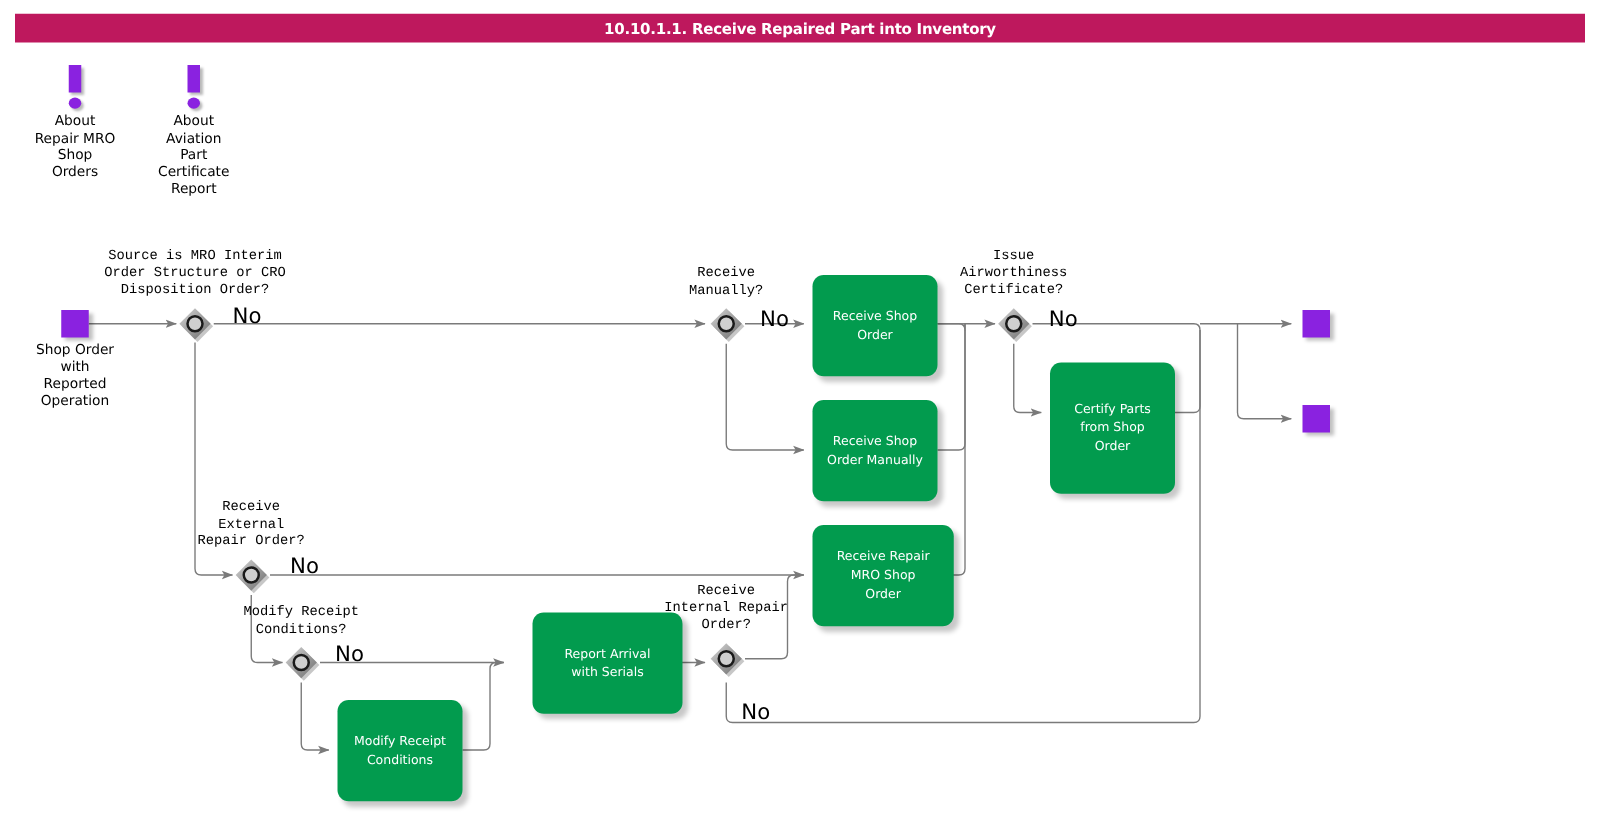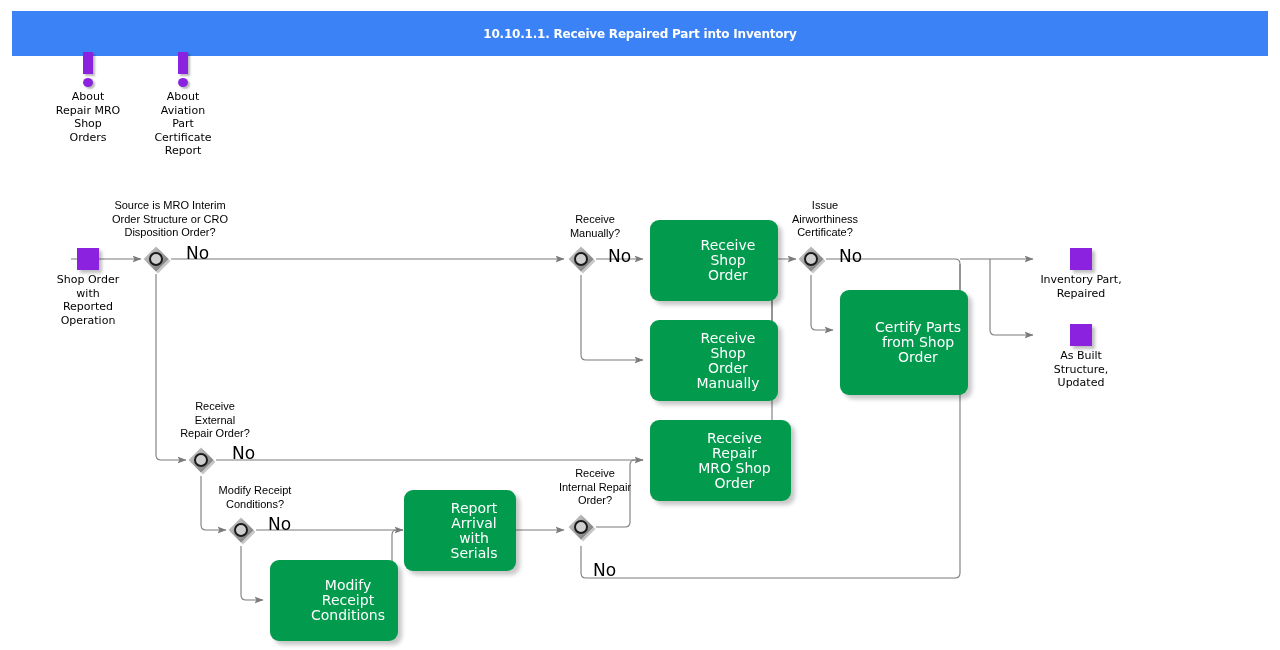--- a/index.html
+++ b/index.html
@@ -17,22 +17,22 @@
     background: #ffffff;
     overflow: hidden;
   }
 
   
   .title-bar {
     position: absolute;
     left: 12px;
     top: 11px;
     width: 1256px;
-    height: 45px;
-    background: #3b82f6;
+    height: 23px;
+    background: #be185d;
     display: flex;
     align-items: center;
     justify-content: center;
   }
   .title-bar .title-text {
     color: #ffffff;
     font-size: 12px;
     font-weight: bold;
     font-family: "DejaVu Sans", sans-serif;
     letter-spacing: -0.2px;
@@ -44,21 +44,20 @@
     left: 0;
     top: 0;
     width: 1280px;
     height: 650px;
     pointer-events: none;
   }
 
   
   .node {
     position: absolute;
-    padding-left: 28px;
   }
 
   
   .note-node {
     width: 120px;
     text-align: center;
   }
   .note-icon {
     position: relative;
     width: 120px;
@@ -127,37 +126,37 @@
   }
   .decision-label {
     position: absolute;
     width: 210px;
     left: 50%;
     margin-left: -105px;
     text-align: center;
     font-size: 11px;
     color: #000000;
     line-height: 13.5px;
-    font-family: Liberation Sans, sans-serif;
+    font-family: Liberation Mono, monospace;
   }
   .decision-label.l3 { top: -45px; }
   .decision-label.l2 { top: -31px; }
 
   
   .process-node {
     background: #029b4e;
     border-radius: 9px;
     box-shadow: 4px 4px 4px rgba(0,0,0,0.22);
     display: flex;
     align-items: center;
     justify-content: center;
   }
   .process-label {
     color: #ffffff;
-    font-size: 14px;
+    font-size: 10px;
     line-height: 15px;
     text-align: center;
     font-family: "DejaVu Sans", sans-serif;
     padding: 0 6px;
   }
 
   
   .edge-label {
     position: absolute;
     font-size: 17px;
@@ -246,26 +245,24 @@
     <div class="note-label">About<br>Aviation<br>Part<br>Certificate<br>Report</div>
   </div>
 
   <div class="node term-node" style="left:-10px; top:248px;">
     <div class="term-square"></div>
     <div class="term-label">Shop Order<br>with<br>Reported<br>Operation</div>
   </div>
 
   <div class="node term-node" style="left:983px; top:248px;">
     <div class="term-square"></div>
-    <div class="term-label">Inventory Part,<br>Repaired</div>
   </div>
 
   <div class="node term-node" style="left:983px; top:324px;">
     <div class="term-square"></div>
-    <div class="term-label">As Built<br>Structure,<br>Updated</div>
   </div>
 
   <div class="node decision-node" style="left:141px; top:244px;">
     <svg class="decision-diamond" viewBox="0 0 30 30">
       <defs>
         <linearGradient id="dg1" x1="0" y1="0" x2="1" y2="1">
           <stop offset="0%" stop-color="#d8d8d8"></stop>
             <stop offset="55%" stop-color="#9a9a9a"></stop>
             <stop offset="100%" stop-color="#6e6e6e"></stop>
         </linearGradient>
@@ -331,21 +328,21 @@
   </div>
 
   <div class="node process-node" style="left:650px; top:420px; width:113px; height:81px;">
     <span class="process-label">Receive Repair<br>MRO Shop<br>Order</span>
   </div>
 
   <div class="node process-node" style="left:840px; top:290px; width:100px; height:105px;">
     <span class="process-label">Certify Parts<br>from Shop<br>Order</span>
   </div>
 
-  <div class="node process-node" style="left:404px; top:490px; width:84px; height:81px;align-items:center;">
+  <div class="node process-node" style="left:426px; top:490px; width:120px; height:81px;align-items:center;">
     <span class="process-label">Report Arrival<br>with Serials</span>
   </div>
 
   <div class="node process-node" style="left:270px; top:560px; width:100px; height:81px;">
     <span class="process-label">Modify Receipt<br>Conditions</span>
   </div>
 
   <div class="edge-label" style="left:186px; top:243px;">No</div>
   <div class="edge-label" style="left:608px; top:246px;">No</div>
   <div class="edge-label" style="left:839px; top:246px;">No</div>

